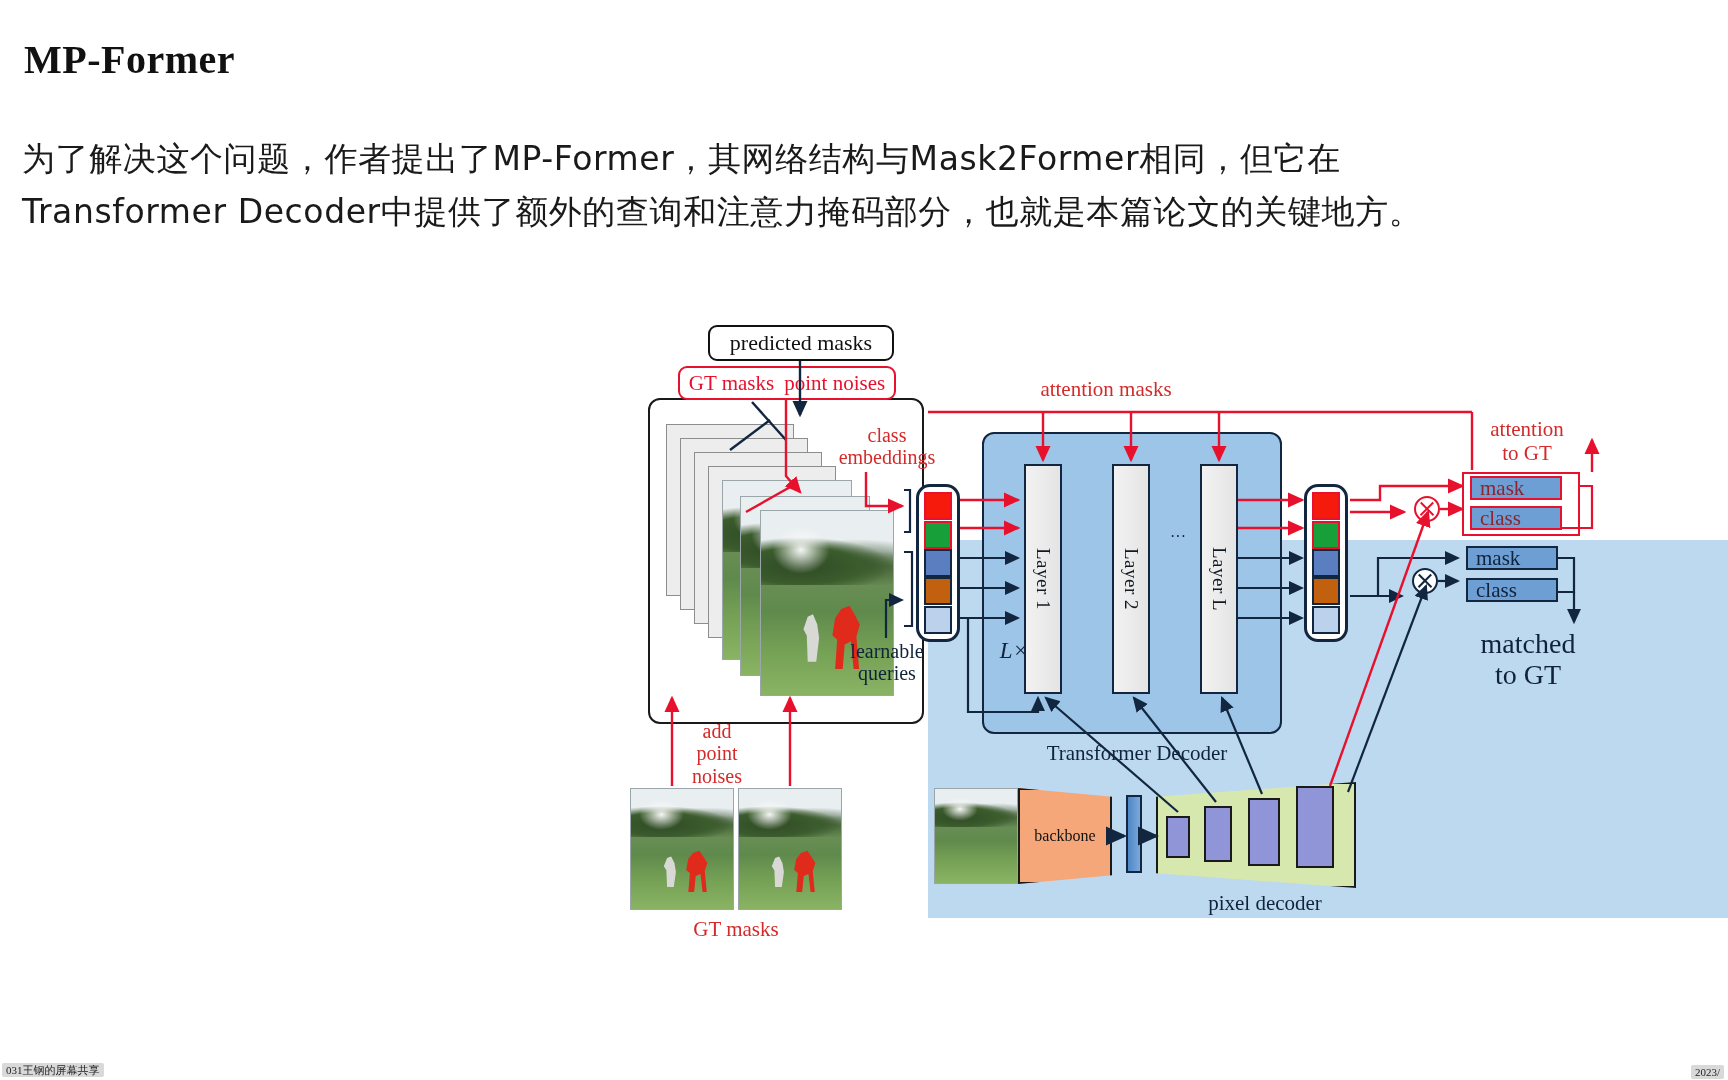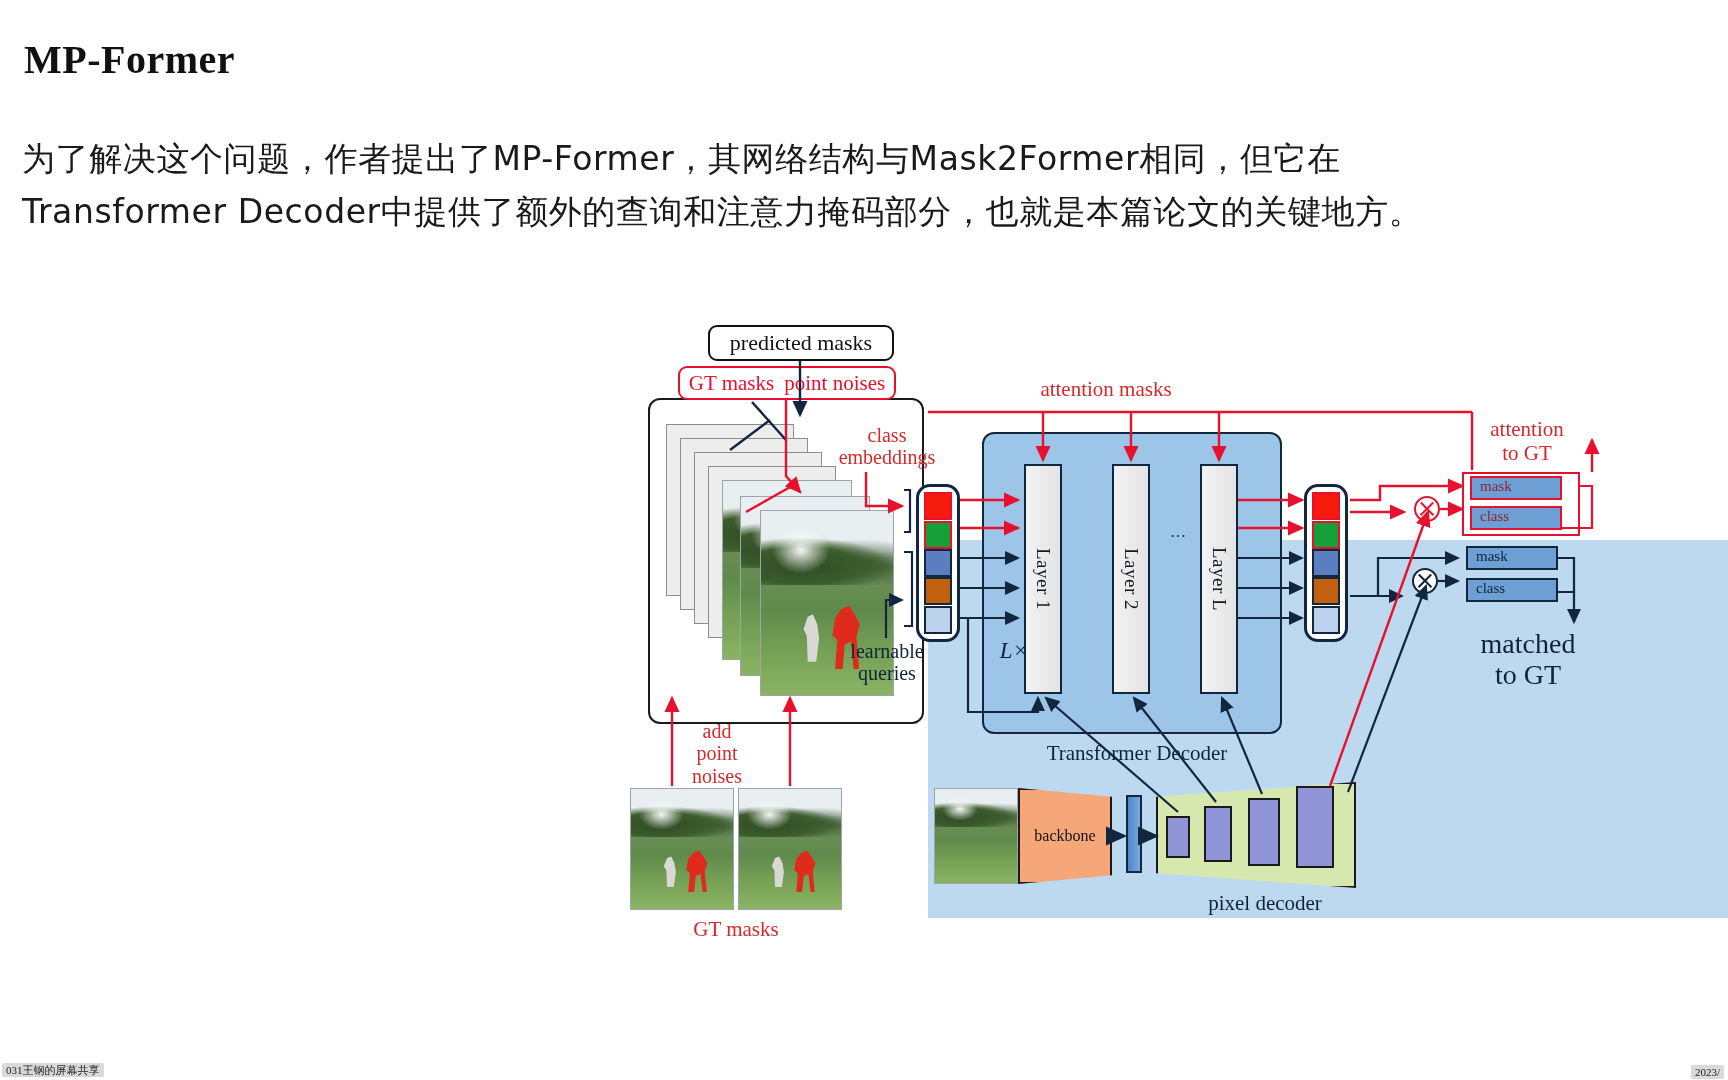--- a/index.html
+++ b/index.html
@@ -111,22 +111,22 @@
   }
   .qbox { width: 28px; height: 28px; border: 2px solid #12263f; }
   .qbox.noise { border: 2px solid #e8112d; }
 
   
   .pill {
     background: #6e9fd4;
     border: 2px solid #12263f;
     color: #10233c;
     font-family: "Liberation Serif", serif;
-    font-size: 15px;
-    display: flex; padding-left: 8px;
+    font-size: 21px;
+    display: flex; align-items: center; padding-left: 8px;
   }
   .pill.redpill { border-color: #e8112d; color: #8d2430; }
 
   .red-outline {
     border: 2.2px solid #e8112d;
   }
 
   
   .photo {
     background:

